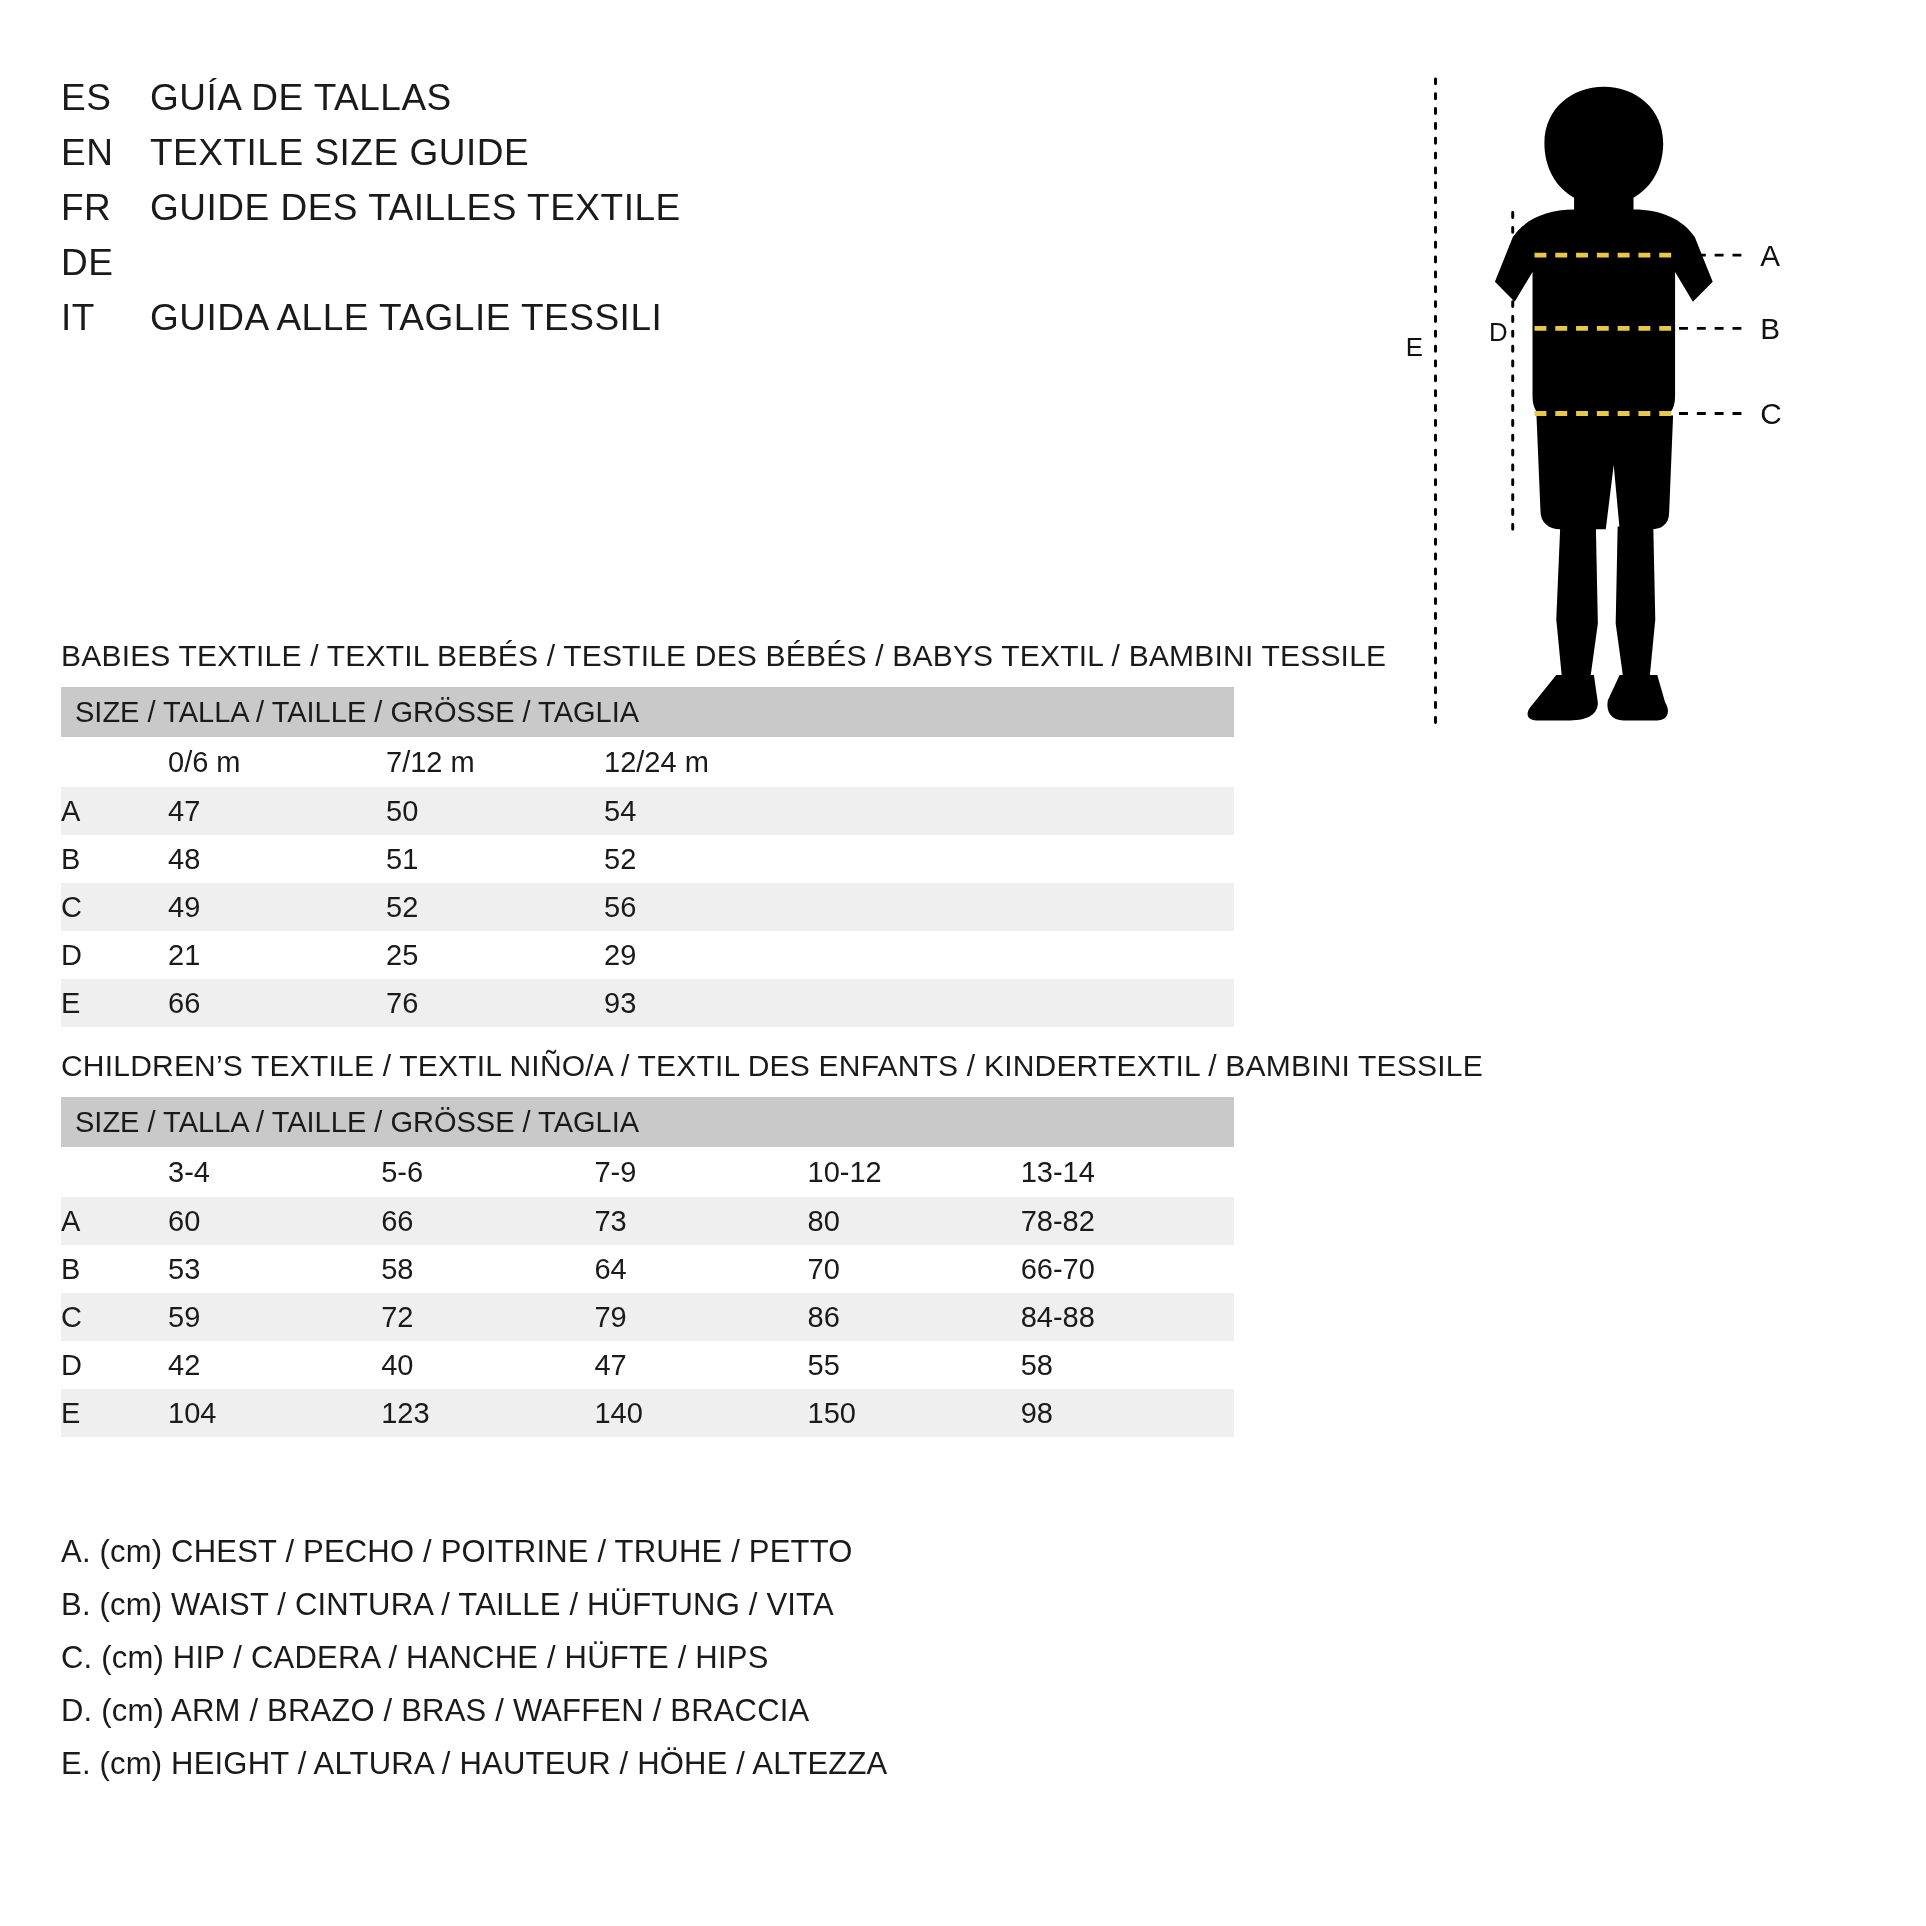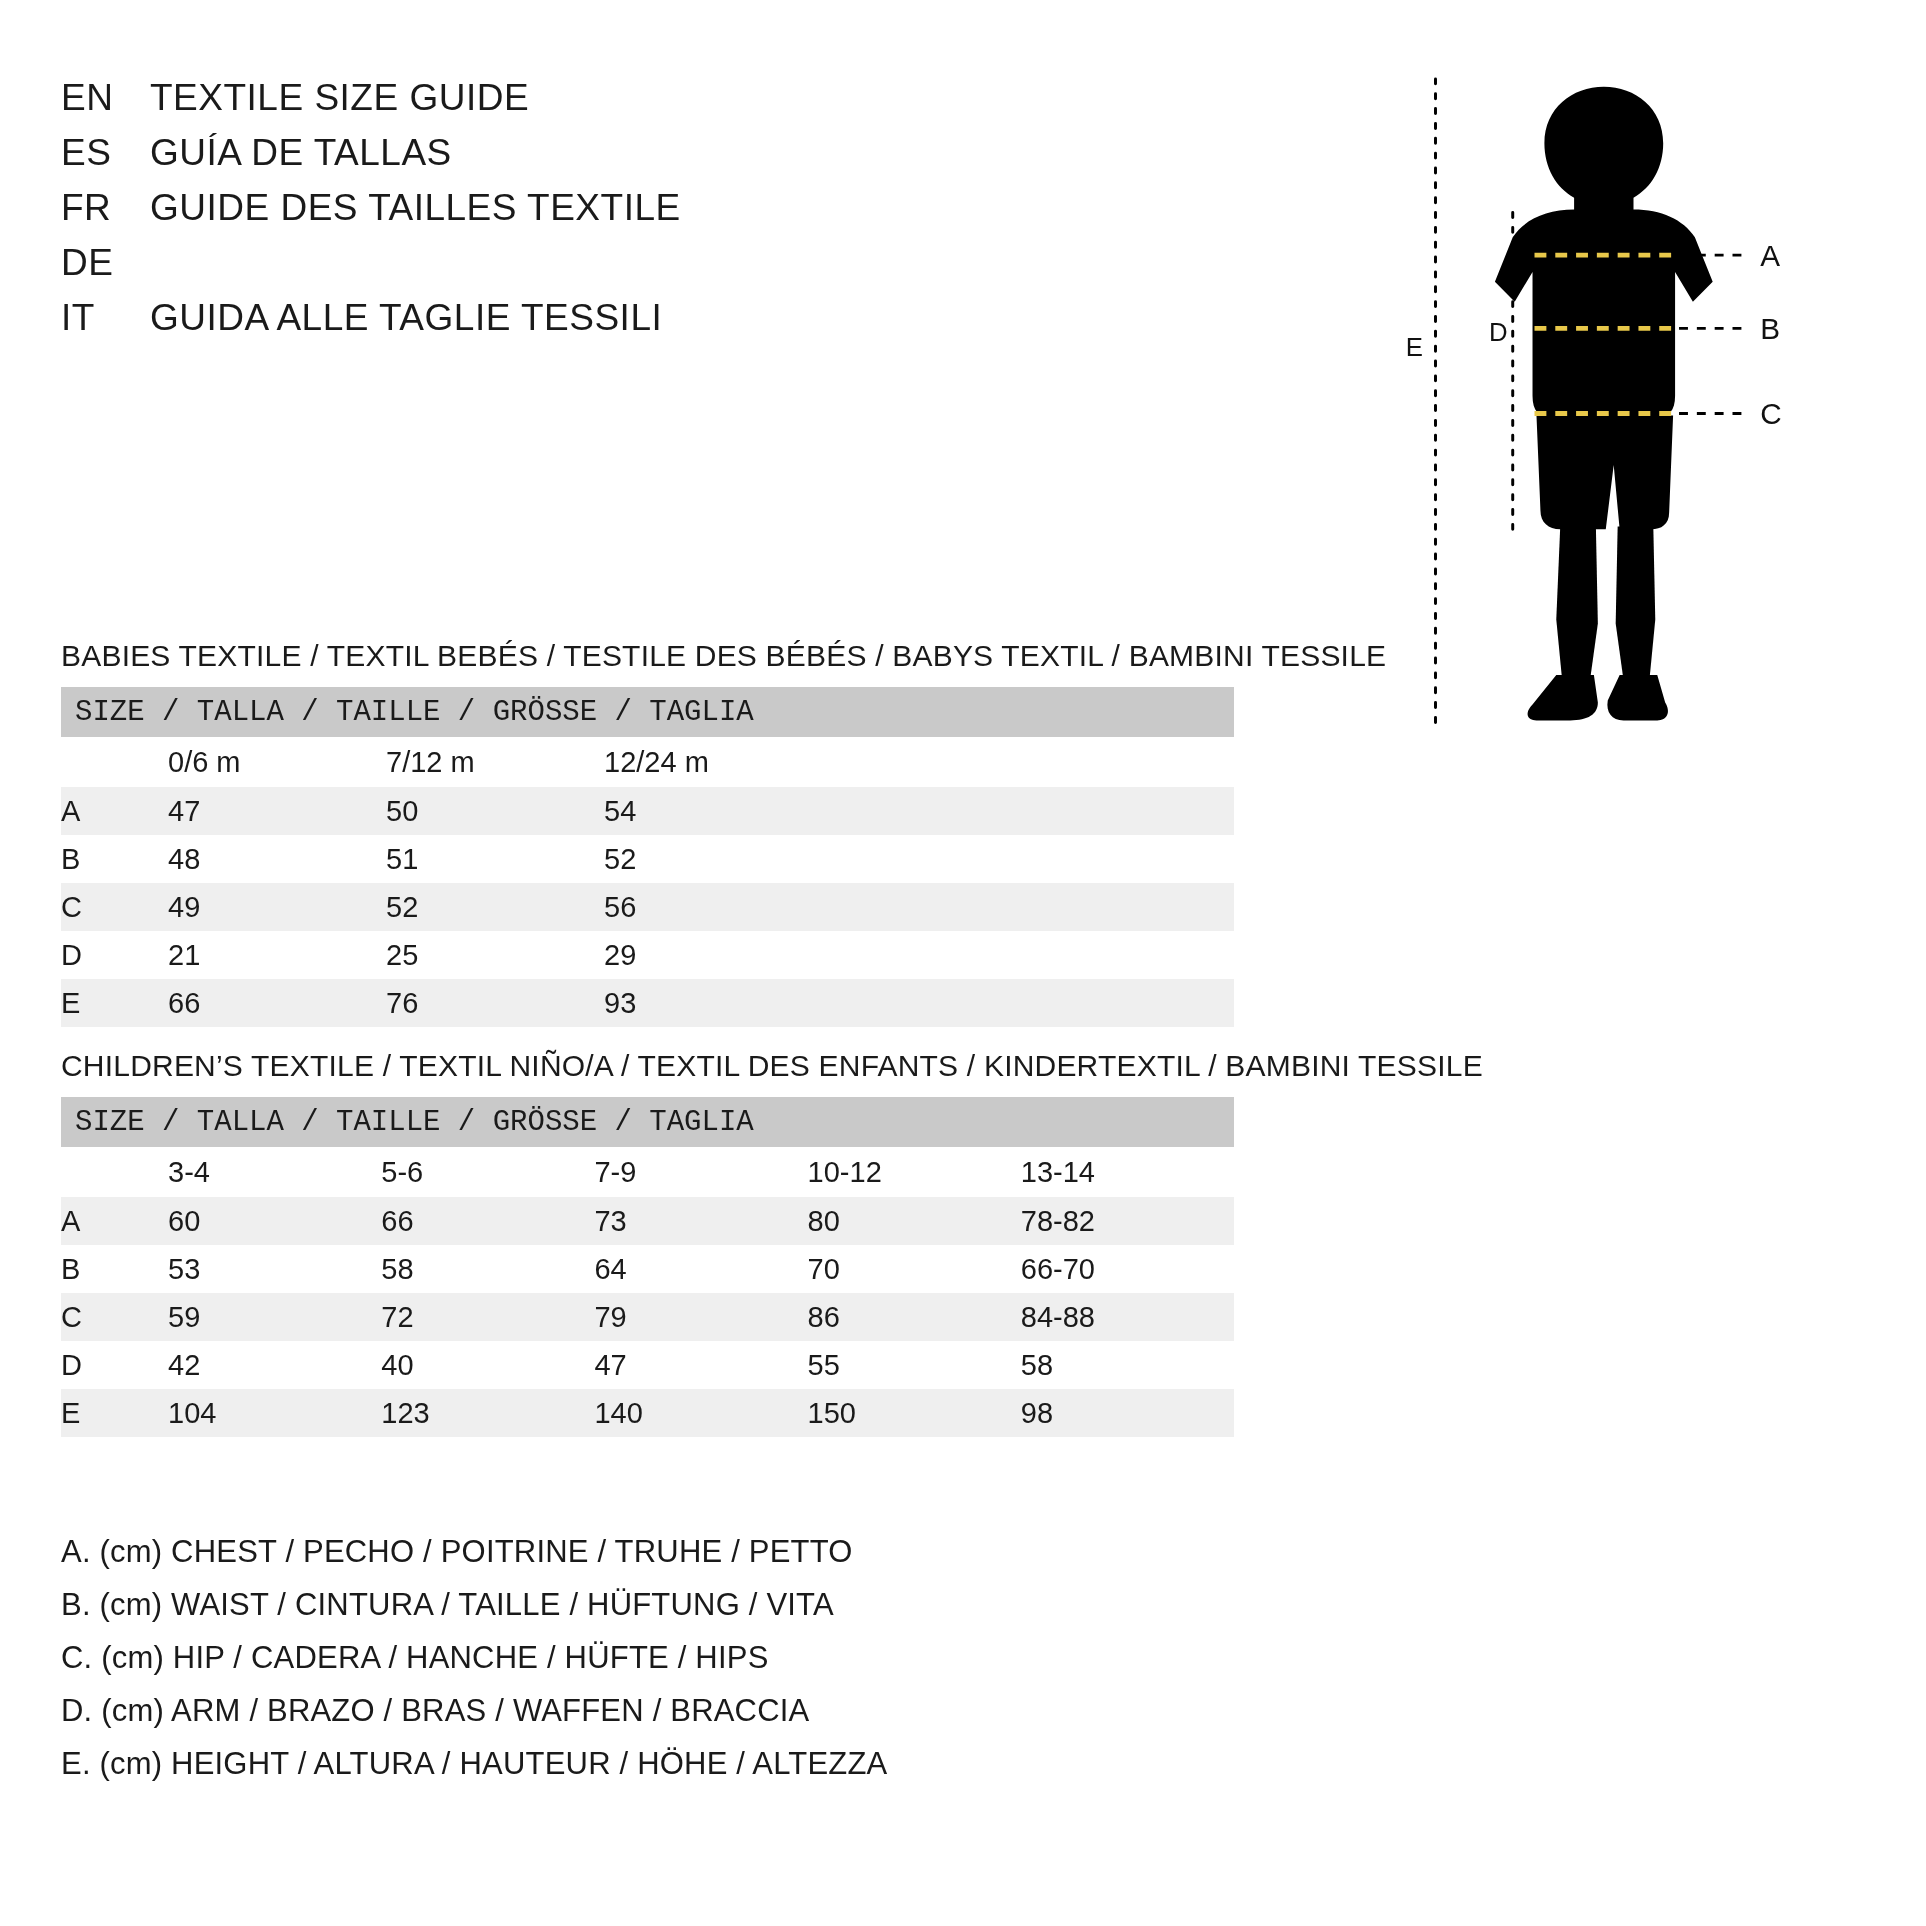--- a/index.html
+++ b/index.html
@@ -80,21 +80,20 @@
     padding: 0;
     height: 48px;
     vertical-align: middle;
     color: #1a1a1a;
   }
   tr.header-row td {
     background: #c9c9c9;
     font-size: 29px;
     padding-left: 14px;
     height: 50px;
-    font-family: Liberation Mono, monospace;
   }
   tr.sizes-row td {
     background: #ffffff;
     height: 50px;
   }
   tr.shade td { background: #efefef; }
   tr.plain td { background: #ffffff; }
   .lbl-cell { padding-left: 14px; width: 69px; }
   .val-cell { padding-left: 0; }
 
@@ -121,26 +120,26 @@
     white-space: nowrap;
   }
 </style>
 </head>
 <body>
 
 <div class="page">
 
   <div class="lang-block">
     <div class="lang-row">
+      <span class="lang-code">ES</span>
+      <span class="lang-text">GUÍA DE TALLAS</span>
+    </div>
+    <div class="lang-row">
       <span class="lang-code">EN</span>
       <span class="lang-text">TEXTILE SIZE GUIDE</span>
-    </div>
-    <div class="lang-row">
-      <span class="lang-code">ES</span>
-      <span class="lang-text">GUÍA DE TALLAS</span>
     </div>
     <div class="lang-row">
       <span class="lang-code">FR</span>
       <span class="lang-text">GUIDE DES TAILLES TEXTILE</span>
     </div>
     <div class="lang-row">
       <span class="lang-code">DE</span>
     </div>
     <div class="lang-row">
       <span class="lang-code">IT</span>

